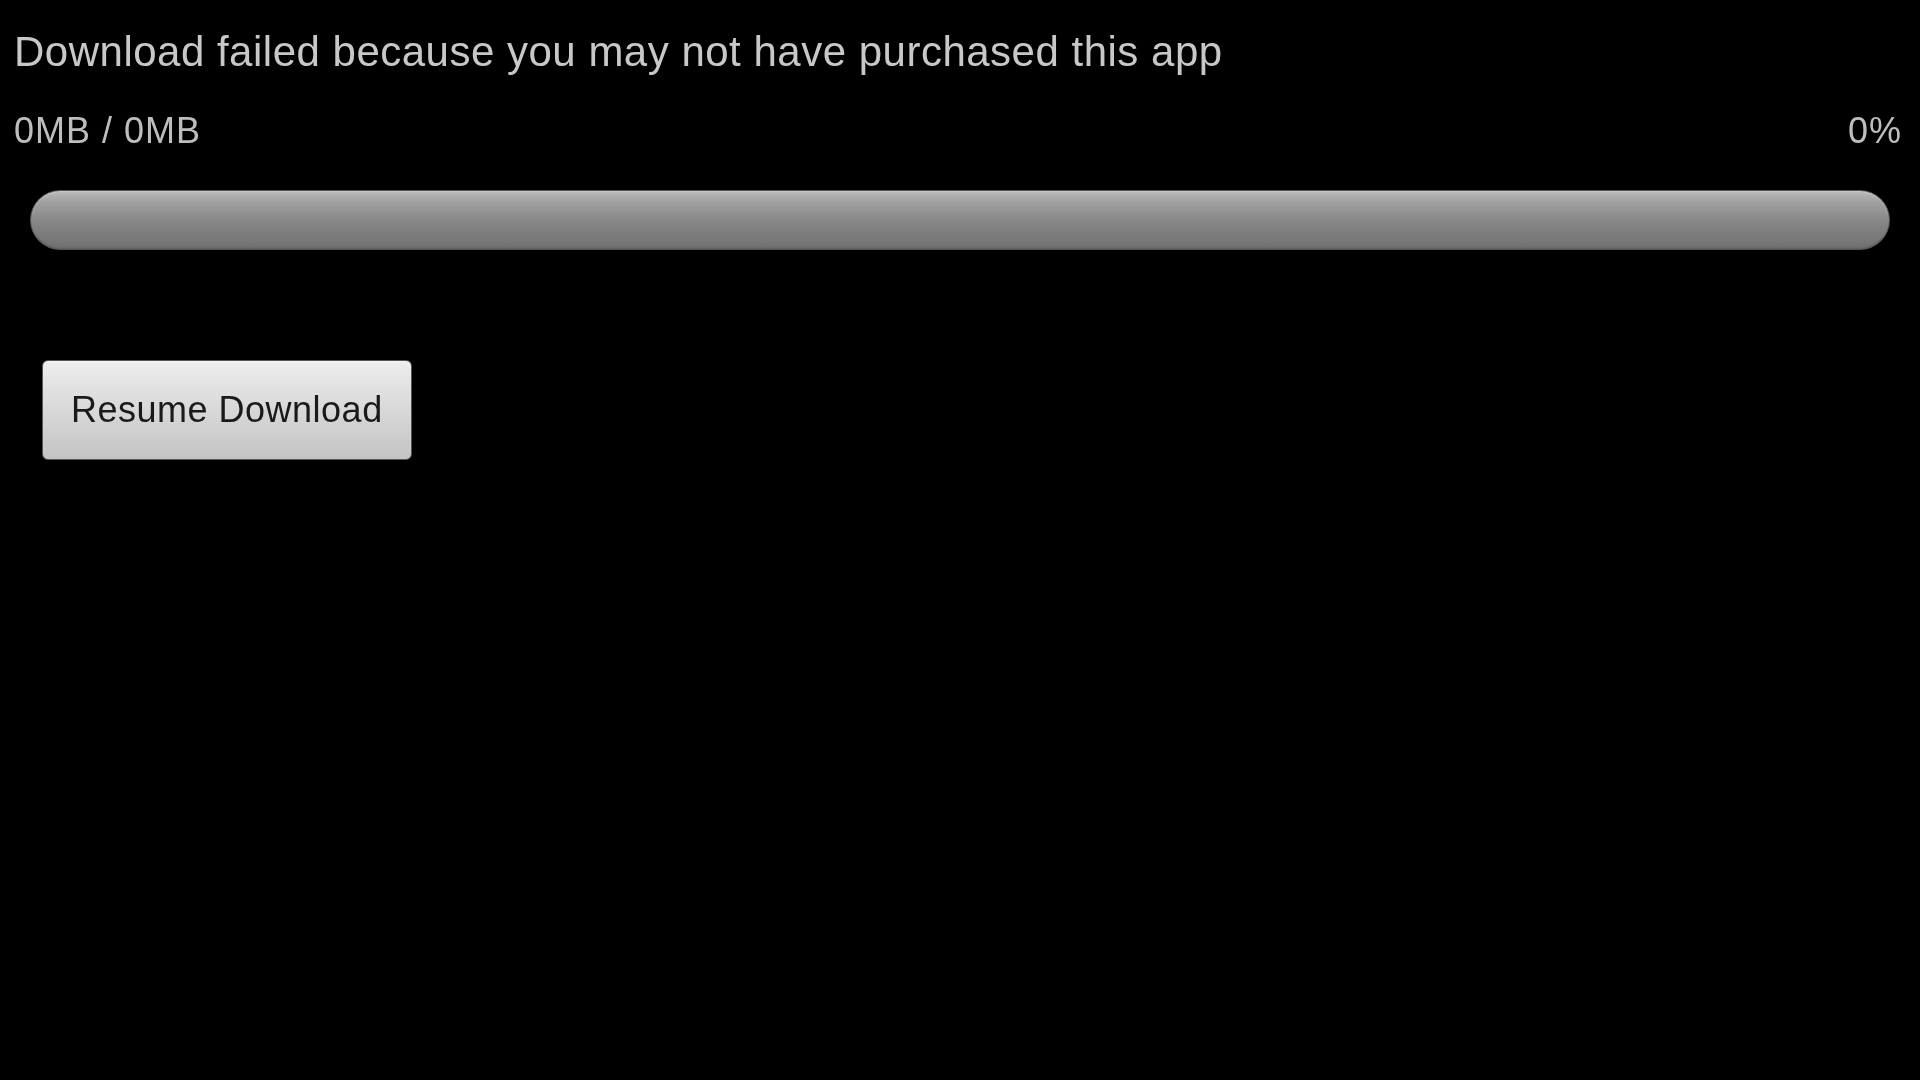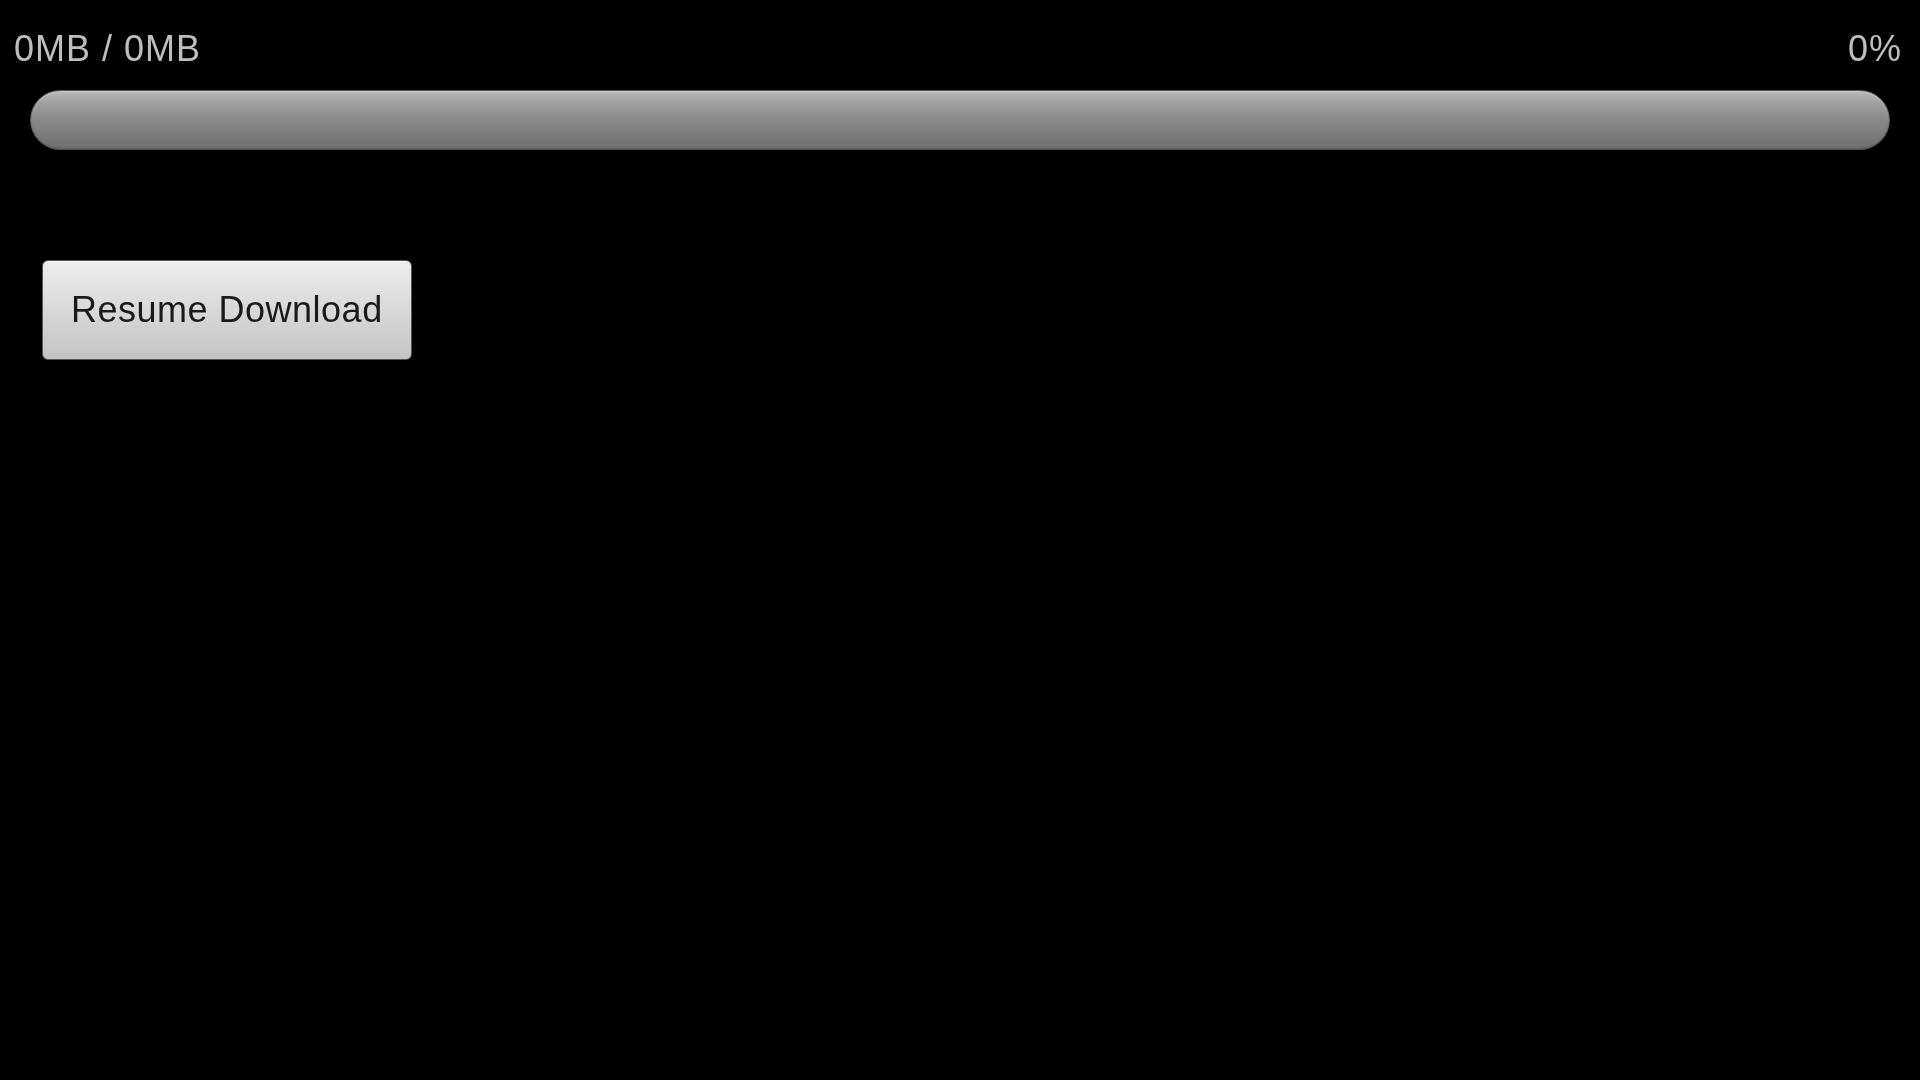--- a/index.html
+++ b/index.html
@@ -25,21 +25,21 @@
       font-size: 42px;
       font-weight: normal;
       margin-bottom: 34px;
       letter-spacing: 0.5px;
     }
     
     .progress-info {
       display: flex;
       justify-content: space-between;
       align-items: center;
-      margin-bottom: 20px;
+      margin-bottom: 38px;
       padding-right: 4px;
     }
     
     .progress-text {
       color: #bebebe;
       font-size: 36px;
       letter-spacing: 1px;
     }
     
     .progress-percent {
@@ -85,20 +85,21 @@
       cursor: pointer;
       box-shadow: 0 2px 3px rgba(0,0,0,0.4),
                   inset 0 1px 1px rgba(255,255,255,0.5);
       letter-spacing: 0.5px;
     }
   </style>
 </head>
 <body>
 
 <div class="container">
+  <div class="error-message">Download failed because you may not have purchased this app</div>
 
   <div class="progress-info">
     <span class="progress-text">0MB / 0MB</span>
     <span class="progress-percent">0%</span>
   </div>
 
   <div class="progress-bar-wrapper">
     <div class="progress-bar"></div>
   </div>
 

